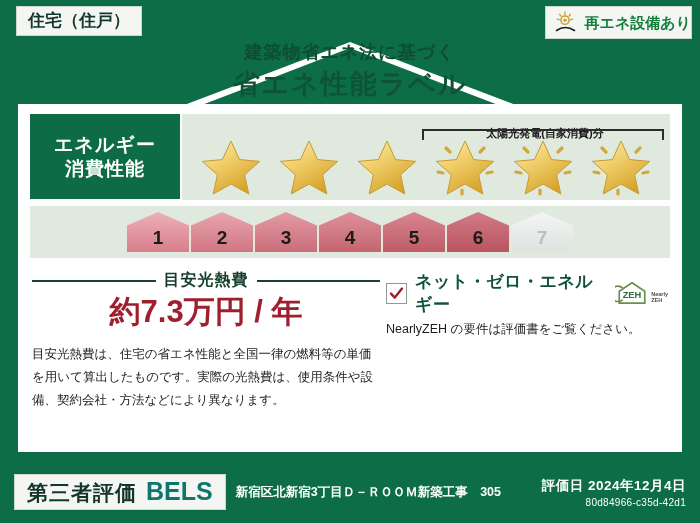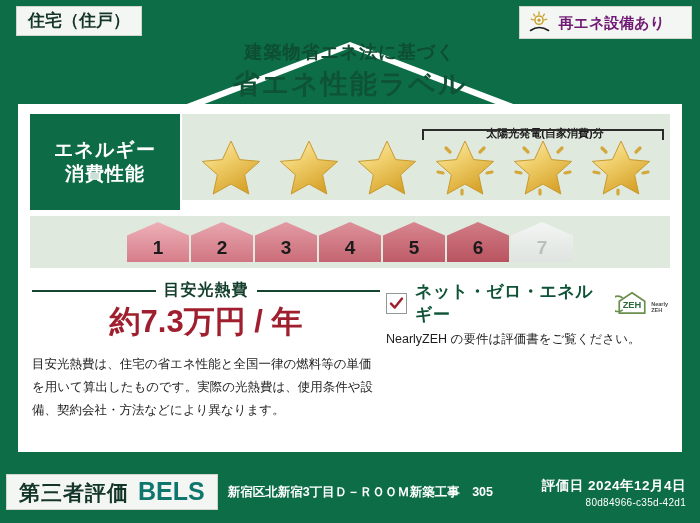--- a/index.html
+++ b/index.html
@@ -37,23 +37,23 @@
     background:#f4f6f3;border:1px solid #cfd6cd;
     padding:5px 11px 6px 11px;
     font-size:17px;font-weight:bold;color:#14352a;
     letter-spacing:0px;line-height:1;margin-left:8px;
   }
 
   
   .chip-renew{
     position:absolute;right:8px;top:6px;z-index:6;
     background:#f4f6f3;border:1px solid #cfd6cd;
-    padding:4px 26px 5px 8px;
+    padding:4px 0 5px 8px;
     display:flex;align-items:center;gap:7px;
-    font-size:15px;font-weight:bold;color:#701a75;line-height:1;
+    font-size:15px;font-weight:bold;color:#15803d;line-height:1;
   }
   .sun-ico{width:24px;height:22px;flex:0 0 auto;}
 
   
   .hdr{
     position:absolute;left:0;top:40px;width:700px;text-align:center;z-index:5;
   }
   .hdr .sub{
     font-size:18px;font-weight:bold;color:#0f4d33;letter-spacing:1px;
     margin:0 0 2px 0;
@@ -79,21 +79,21 @@
     background:#0d6c46;color:#ffffff;
     display:flex;flex-direction:column;align-items:center;justify-content:center;
     font-size:19px;font-weight:bold;line-height:1.25;letter-spacing:1px;
     border-right:2px solid #ffffff;
   }
   .perf-val{
     flex:1 1 auto;background:#dfe9dd;position:relative;
   }
 
   
-  .row-energy .perf-key{height:96px;}
+  .row-energy .perf-key{height:85px;}
   .row-energy .perf-val{height:86px;}
   .solar-note{
     position:absolute;right:6px;top:1px;
     font-size:11px;font-weight:bold;color:#1a1a1a;
     width:238px;text-align:center;margin-top:11px;
   }
   .solar-bracket{
     position:absolute;right:6px;top:15px;width:238px;height:9px;
     border:2px solid #2b2b2b;border-bottom:none;border-top-width:2px;
   }
@@ -180,21 +180,21 @@
     font-size:5.5px;font-weight:bold;color:#4a4a4a;line-height:1.1;
     text-align:left;padding-bottom:3px;
   }
 
   
   .footer{
     position:absolute;left:0;bottom:0;width:700px;height:62px;z-index:5;
     display:flex;align-items:center;
   }
   .bels-chip{
-    margin-left:6px;background:#f4f6f3;border:1px solid #cfd6cd;
+    margin-left:14px;background:#f4f6f3;border:1px solid #cfd6cd;
     padding:4px 12px 5px 12px;display:flex;align-items:baseline;gap:9px;
     line-height:1;
   }
   .bels-chip .jp{font-size:21px;font-weight:bold;color:#14352a;letter-spacing:1px;}
   .bels-chip .en{font-size:25px;font-weight:bold;color:#0f766e;letter-spacing:0px;}
   .addr{
     margin-left:10px;color:#ffffff;font-size:12.5px;font-weight:bold;
     white-space:nowrap;
   }
   .eval{

